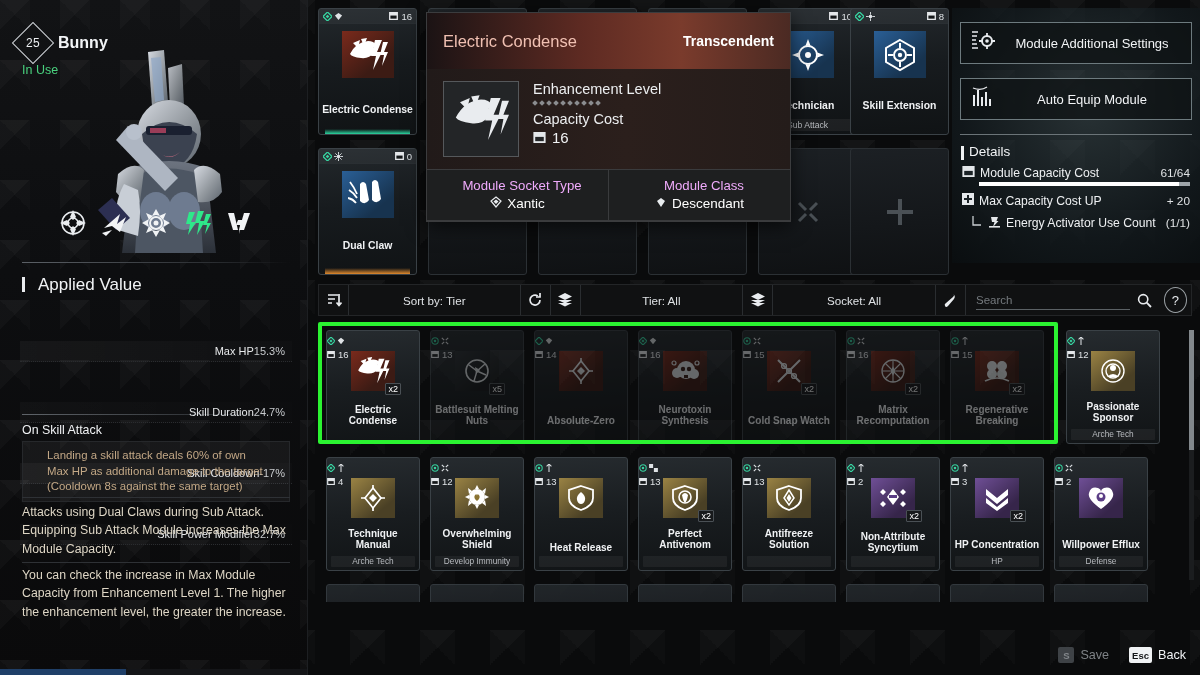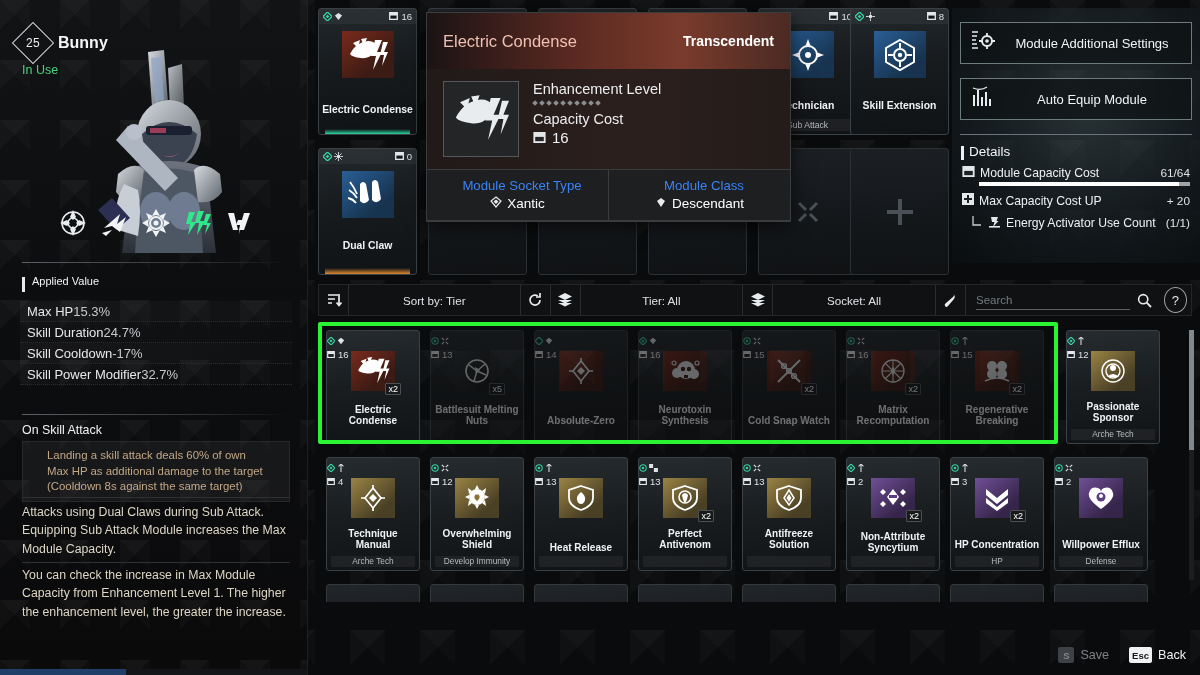--- a/index.html
+++ b/index.html
@@ -52,30 +52,31 @@
   .skillrow {
     position:absolute; left:58px; top:206px; width:196px; height:34px;
     display:flex; align-items:center; justify-content:space-between; z-index:4;
   }
   .skillrow .sk { width:30px; height:30px; }
   .skillrow .sk svg { width:100%; height:100%; }
 
   .hr-line { position:absolute; left:22px; width:268px; height:1px; background:linear-gradient(90deg,#5b6066,#2b2e32 70%,transparent); }
 
   .applied-title {
-    position:absolute; left:22px; top:275px; font-size:11px; color:#f1f3f5; padding-left:10px; z-index:4;
+    position:absolute; left:22px; top:275px; font-size:17px; color:#f1f3f5; padding-left:16px; z-index:4;
   }
   .applied-title:before{content:"";position:absolute;left:0;top:2px;width:3px;height:15px;background:#e9ebee;}
 
   .stat-list { position:absolute; left:20px; top:301px; width:272px; z-index:4; }
   .stat-row {
-    display:flex; justify-content:flex-start; align-items:center;
-    height:21px; padding:0 7px; font-size:13px;
+    display:flex; justify-content:flex-end; align-items:center;
+    height:21px; padding:0 7px; font-size:11px;
     border-bottom: 1px dotted #2a2c2f;
     background: linear-gradient(90deg, rgba(255,255,255,.045), rgba(255,255,255,.012));
+    margin-top: 40px;
   }
   .stat-row:nth-child(even){ background: linear-gradient(90deg, rgba(255,255,255,.025), rgba(255,255,255,.005)); }
   .stat-row .k { color:#e6e8ea; }
   .stat-row .v { color:#c6c9cc; }
 
   .onskill-title { position:absolute; left:22px; top:423px; font-size:12.4px; color:#f0f2f4; z-index:4;}
   .onskill-box {
     position:absolute; left:22px; top:441px; width:268px;
     background: rgba(255,255,255,.05); border:1px solid #26282b;
     padding:6px 24px; font-size:11.4px; line-height:1.38; color:#c3a886; z-index:4;
@@ -153,21 +154,21 @@
     width:76px; height:76px; border:1px solid #55585b; background:#232527;
     display:flex;align-items:center;justify-content:center; flex:none;
   }
   .tt-lbl { font-size:14.5px; color:#eceef0; }
   .tt-dots { margin:4px 0 6px; display:flex; gap:3px;}
   .tt-dots i { width:4px;height:4px;background:#8b8d90;transform:rotate(45deg);display:block;}
   .tt-cost { display:flex; align-items:center; gap:6px; font-size:15px; color:#f0f2f4; margin-top:2px;}
   .tt-split { display:flex; border-top:1px solid #3a3b3d; border-bottom:1px solid #3a3b3d; background:#1e1f20;}
   .tt-col { flex:1; padding:8px 0 9px; text-align:center; }
   .tt-col + .tt-col { border-left:1px solid #3a3b3d; }
-  .tt-col .t { font-size:13.2px; color:#3b82f6;padding-left:9px; }
+  .tt-col .t { font-size:13.2px; color:#f0abfc;padding-left:9px; }
   .tt-col .b { font-size:13.5px; color:#fff; margin-top:3px; display:flex; gap:5px; align-items:center; justify-content:center;}
   .tt-desc { padding:10px 16px 12px; font-size:12.8px; color:#a9acb0; background:#1a1a1b; }
 
   
   .rightpane {
     position:absolute; right:0; top:8px; width:248px; height:255px;
     background:radial-gradient(circle at 55% 40%, rgba(145,185,195,.22), rgba(20,28,32,.72) 62%, rgba(10,14,16,.9));
   }
   .rbtn {
     margin:14px 8px 0 8px; height:42px; display:flex; align-items:center; gap:8px;

